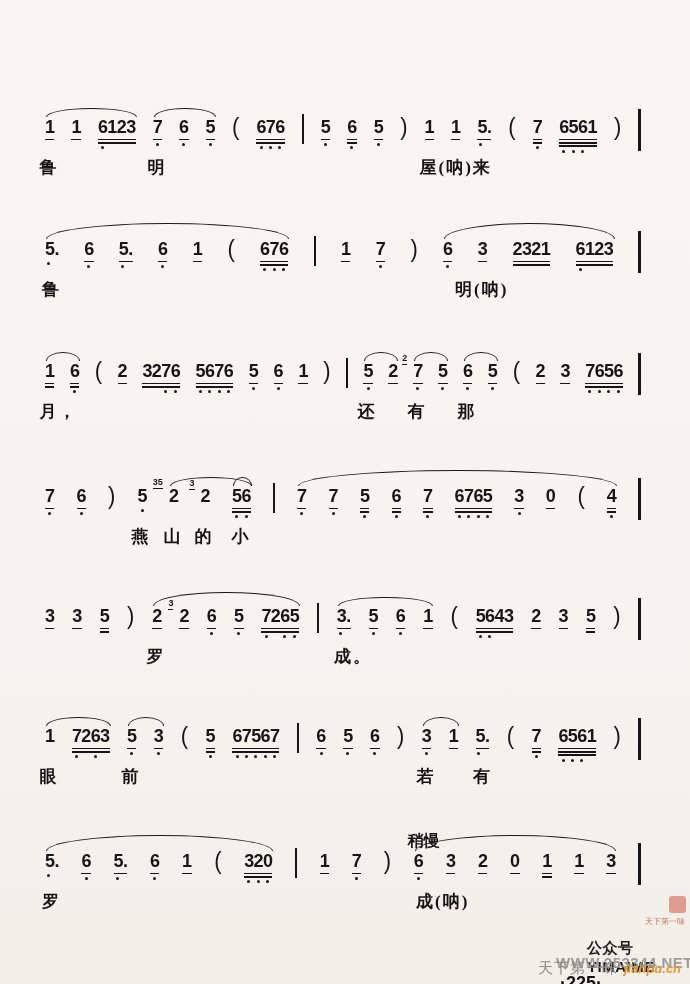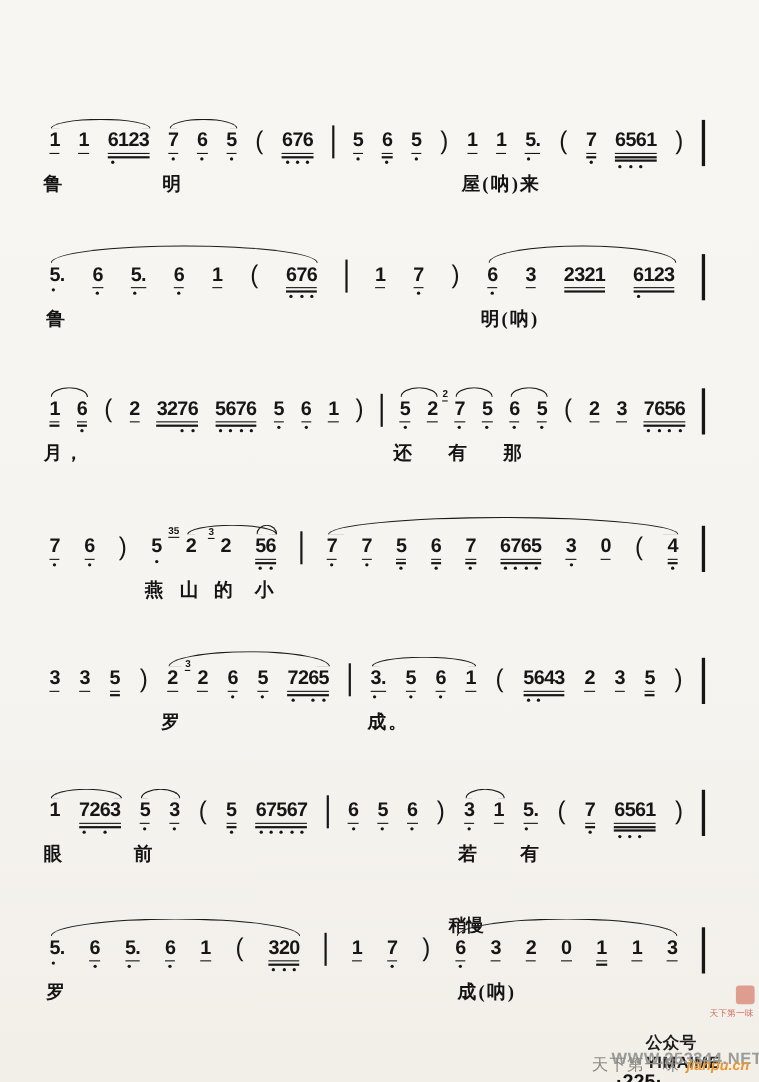--- a/index.html
+++ b/index.html
@@ -319,21 +319,21 @@
               <div class="dc"></div>
               <div class="dc"></div>
               <div class="dc"></div>
             </div>
           </div>
           <div class="bar end"></div>
         </div>
         <div class="slur" style="left: 1px; width: 241px; height: 15px; top: 9px;"></div>
         <div class="slur" style="left: 399px; width: 169px; height: 15px; top: 9px;"></div>
         <div class="lyr" style="left: -3px;">鲁</div>
-        <div class="lyr" style="left: 392px;">明(呐)</div>
+        <div class="lyr" style="left: 410px;">明(呐)</div>
       </div>
       <div class="line" style="top: 336px;">
         <div class="row">
           <div class="tok">
             <div class="t">1</div>
             <div class="ul"></div>
             <div class="ul"></div>
           </div>
           <div class="tok">
             <div class="t">6</div>

